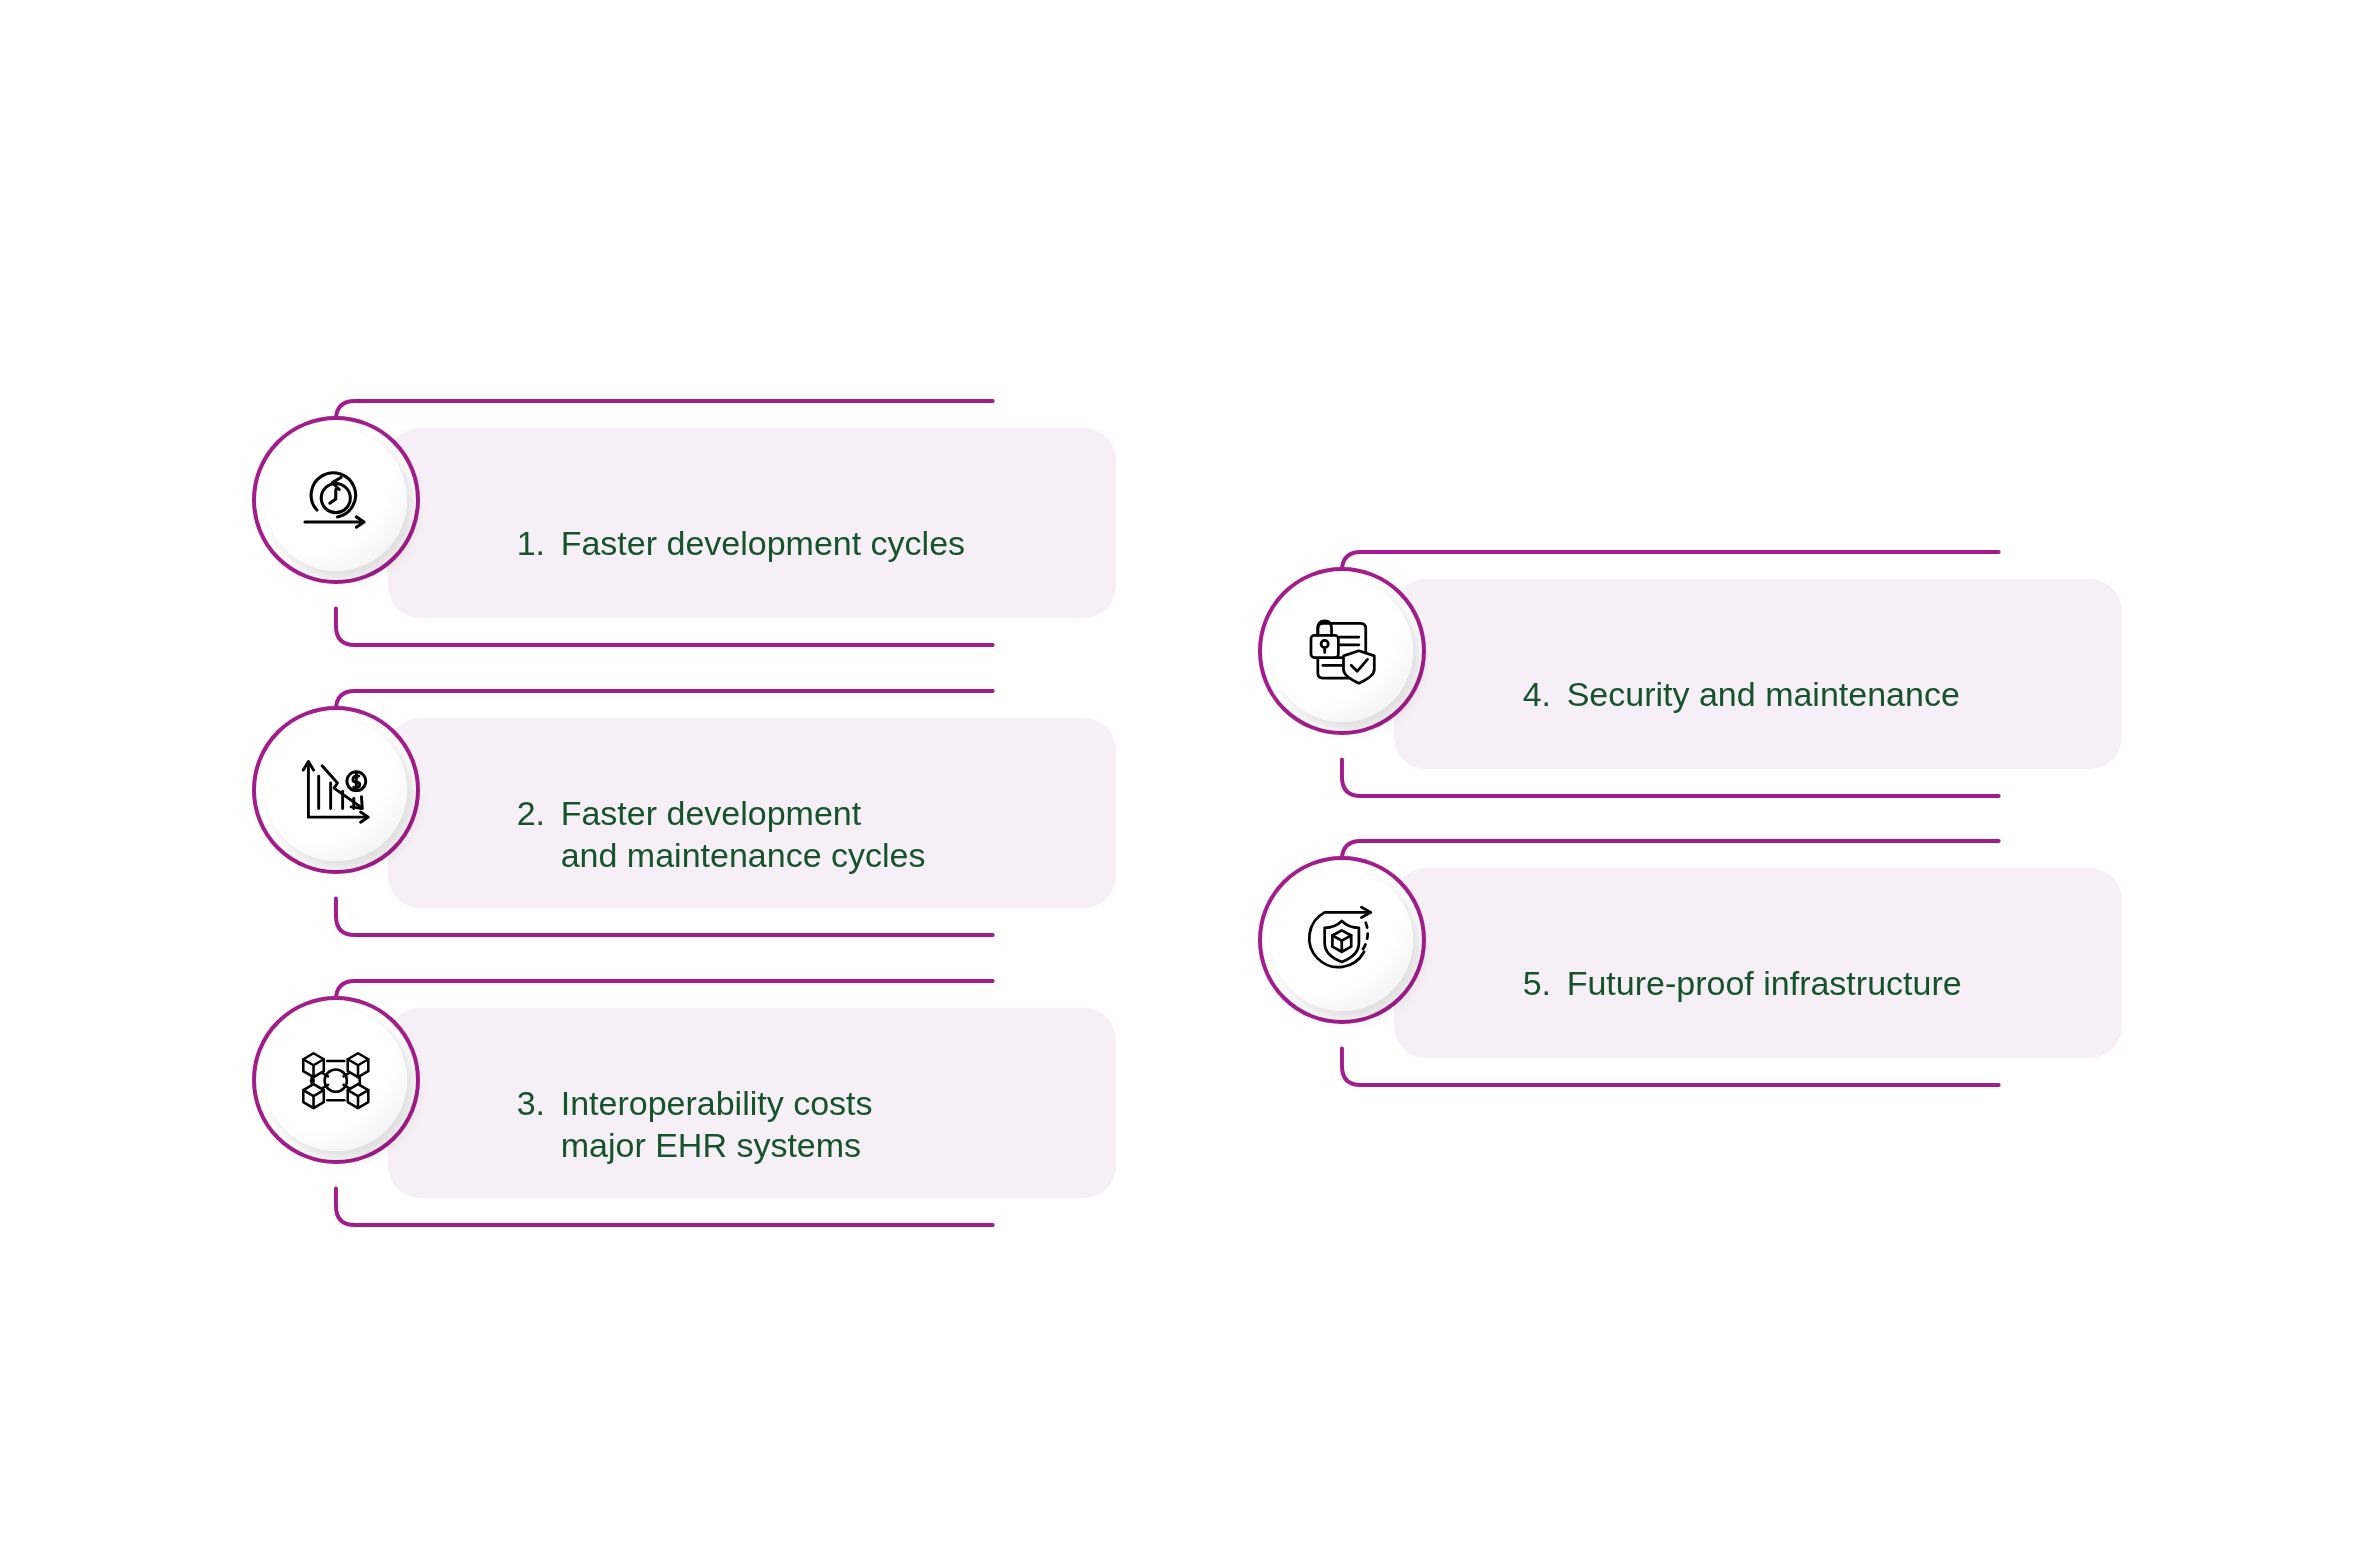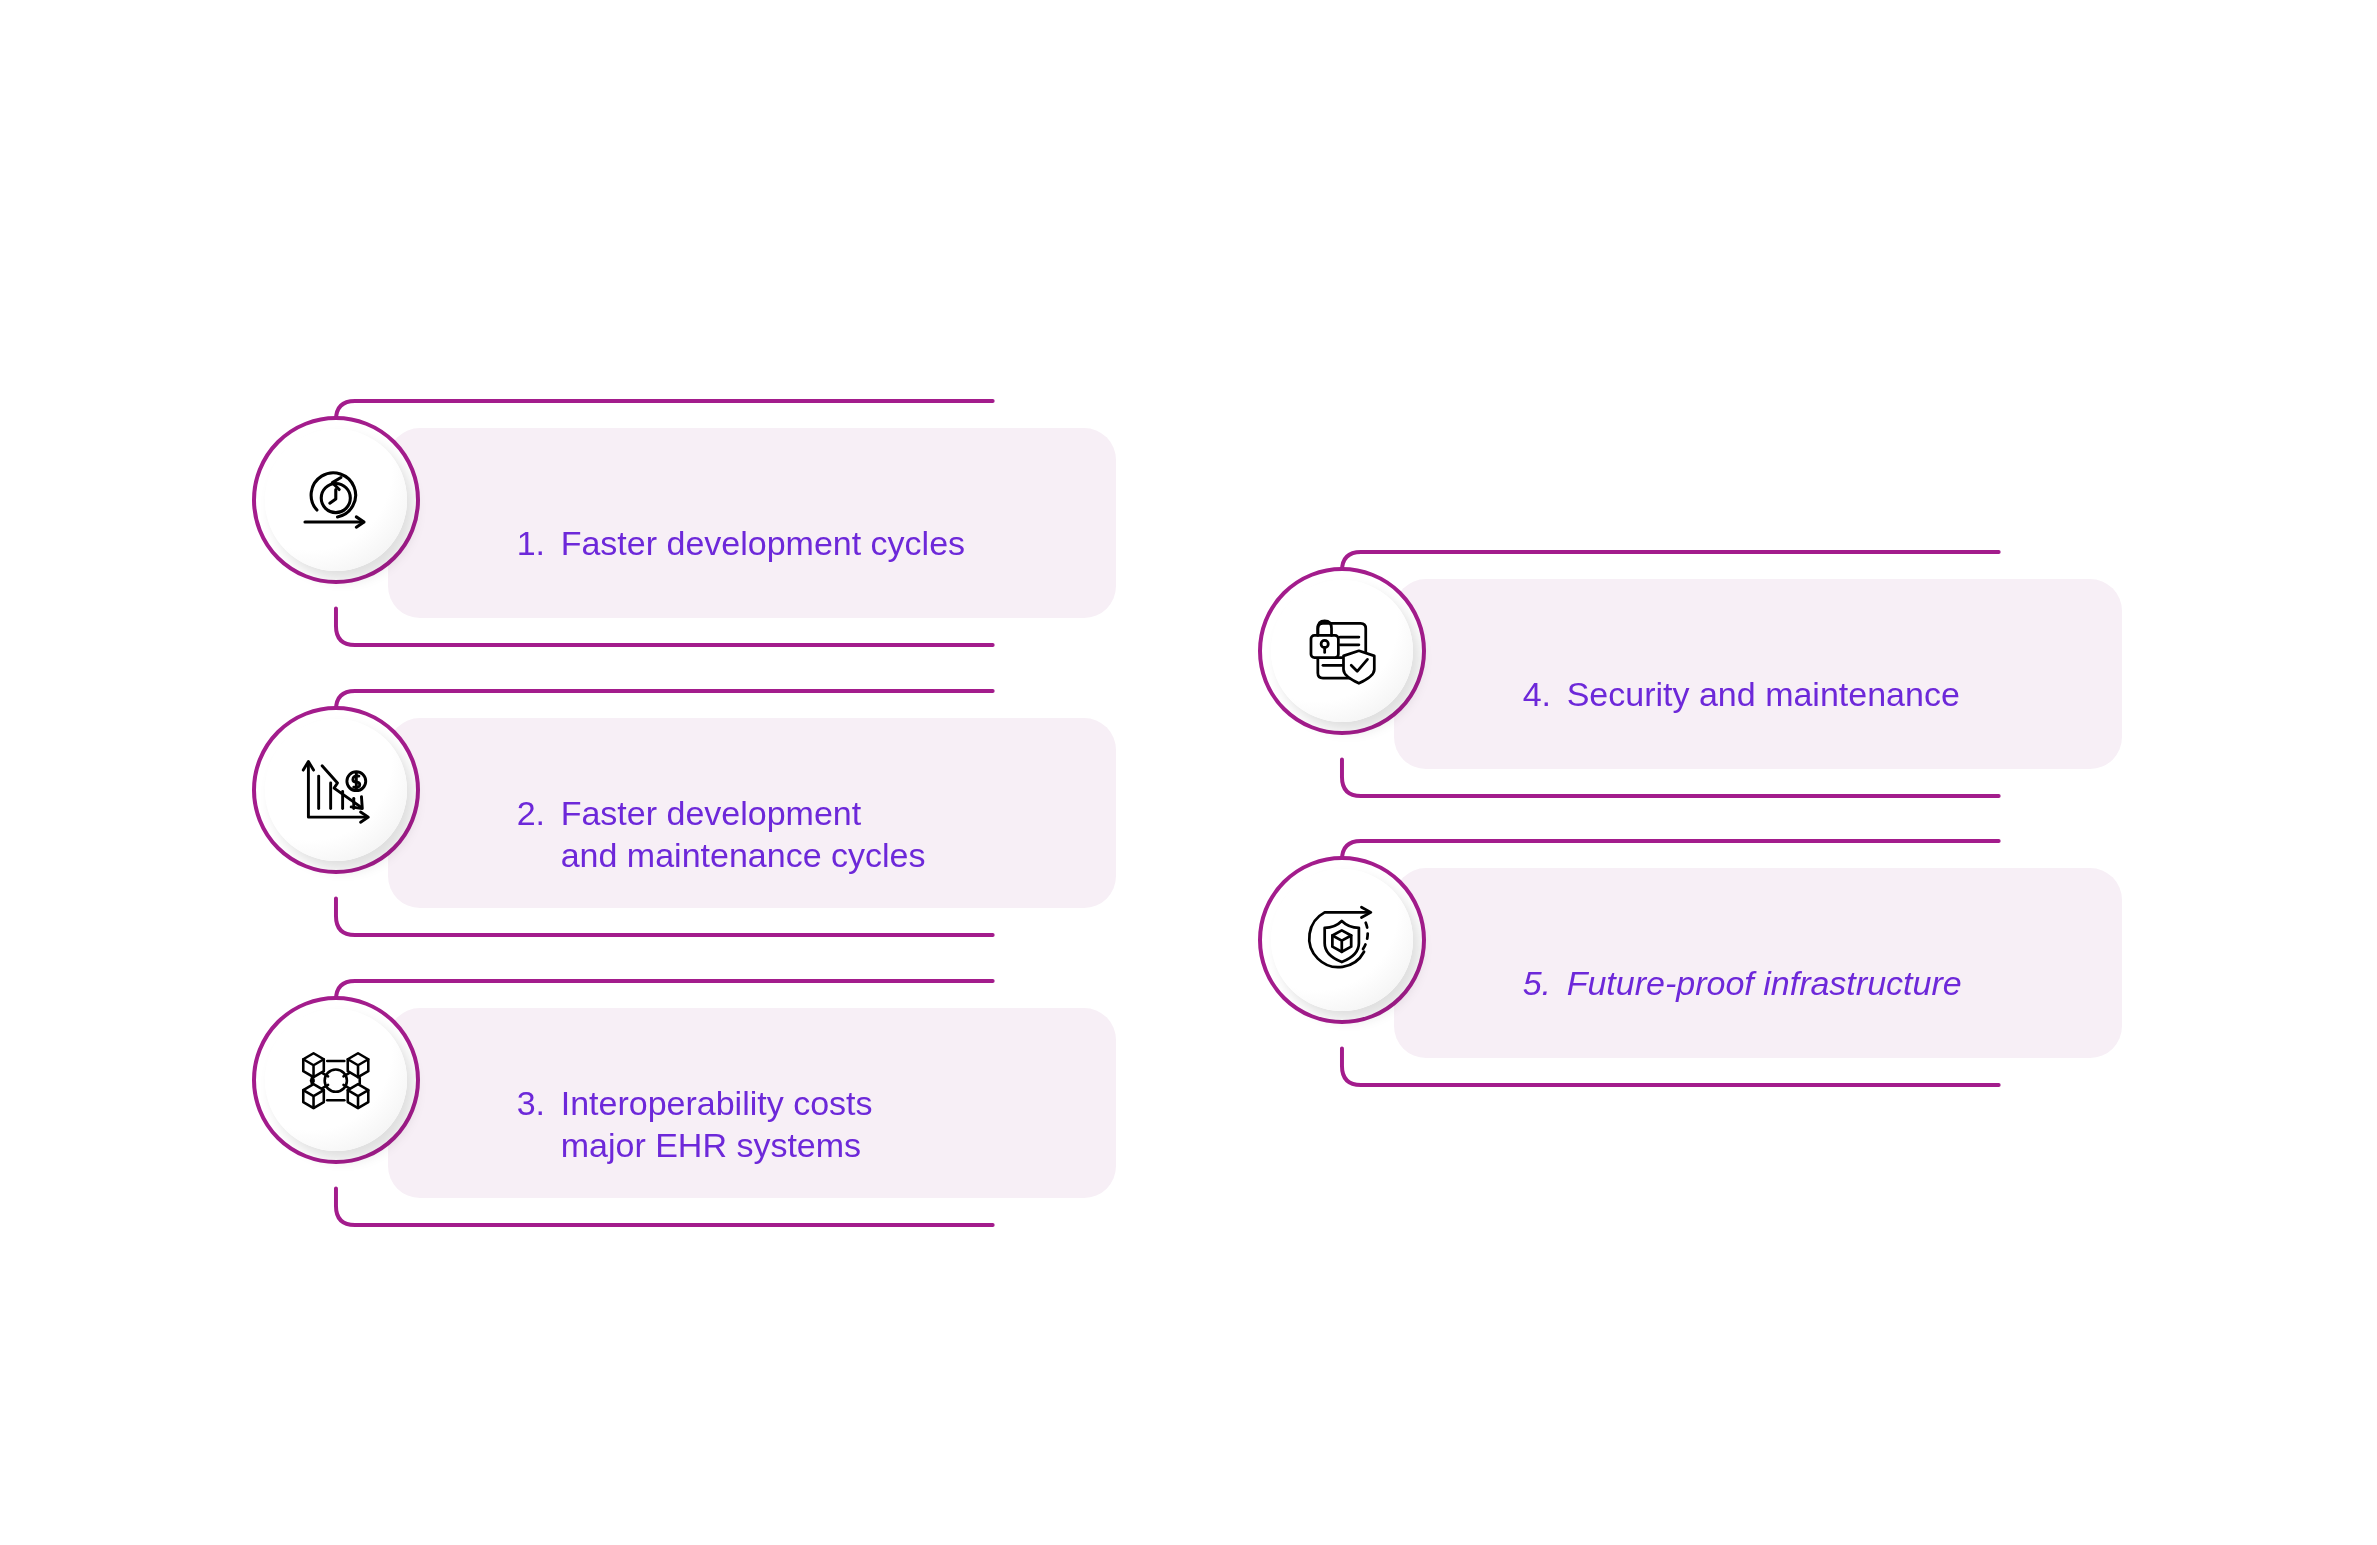--- a/index.html
+++ b/index.html
@@ -76,21 +76,21 @@
   }
   .medallion-icon {
     width: 60%;
     height: 60%;
     display: block;
   }
 
   
   .card-text {
     position: absolute;
-    color: #6d28d9;
+    color: #14532d;
     font-size: 34px;
     line-height: 1.22;
     font-weight: 400;
     font-family: "Liberation Sans", sans-serif;
     white-space: pre;
   }
   .card-text .num {
     display: inline-block;
     width: 44px;
   }
@@ -277,19 +277,19 @@
 
             <path d="M 50 28 Q 58 36 70 36 L 70 54 Q 70 68 50 76 Q 30 68 30 54 L 30 36 Q 42 36 50 28 Z"></path>
 
             <path d="M 39 45 L 50 39 L 61 45 L 61 58 L 50 64 L 39 58 Z"></path>
             <path d="M 39 45 L 50 51 L 61 45 M 50 51 L 50 64"></path>
           </g>
         </svg>
       </div>
     </div>
 
-    <div class="card-text" style="left:208px; top:86px; width:666px;font-style:italic;">
+    <div class="card-text" style="left:208px; top:86px; width:666px;">
       <span class="num">5.</span><span class="body">Future-proof infrastructure</span>
     </div>
   </div>
 
 </div>
 
 
 </body></html>

